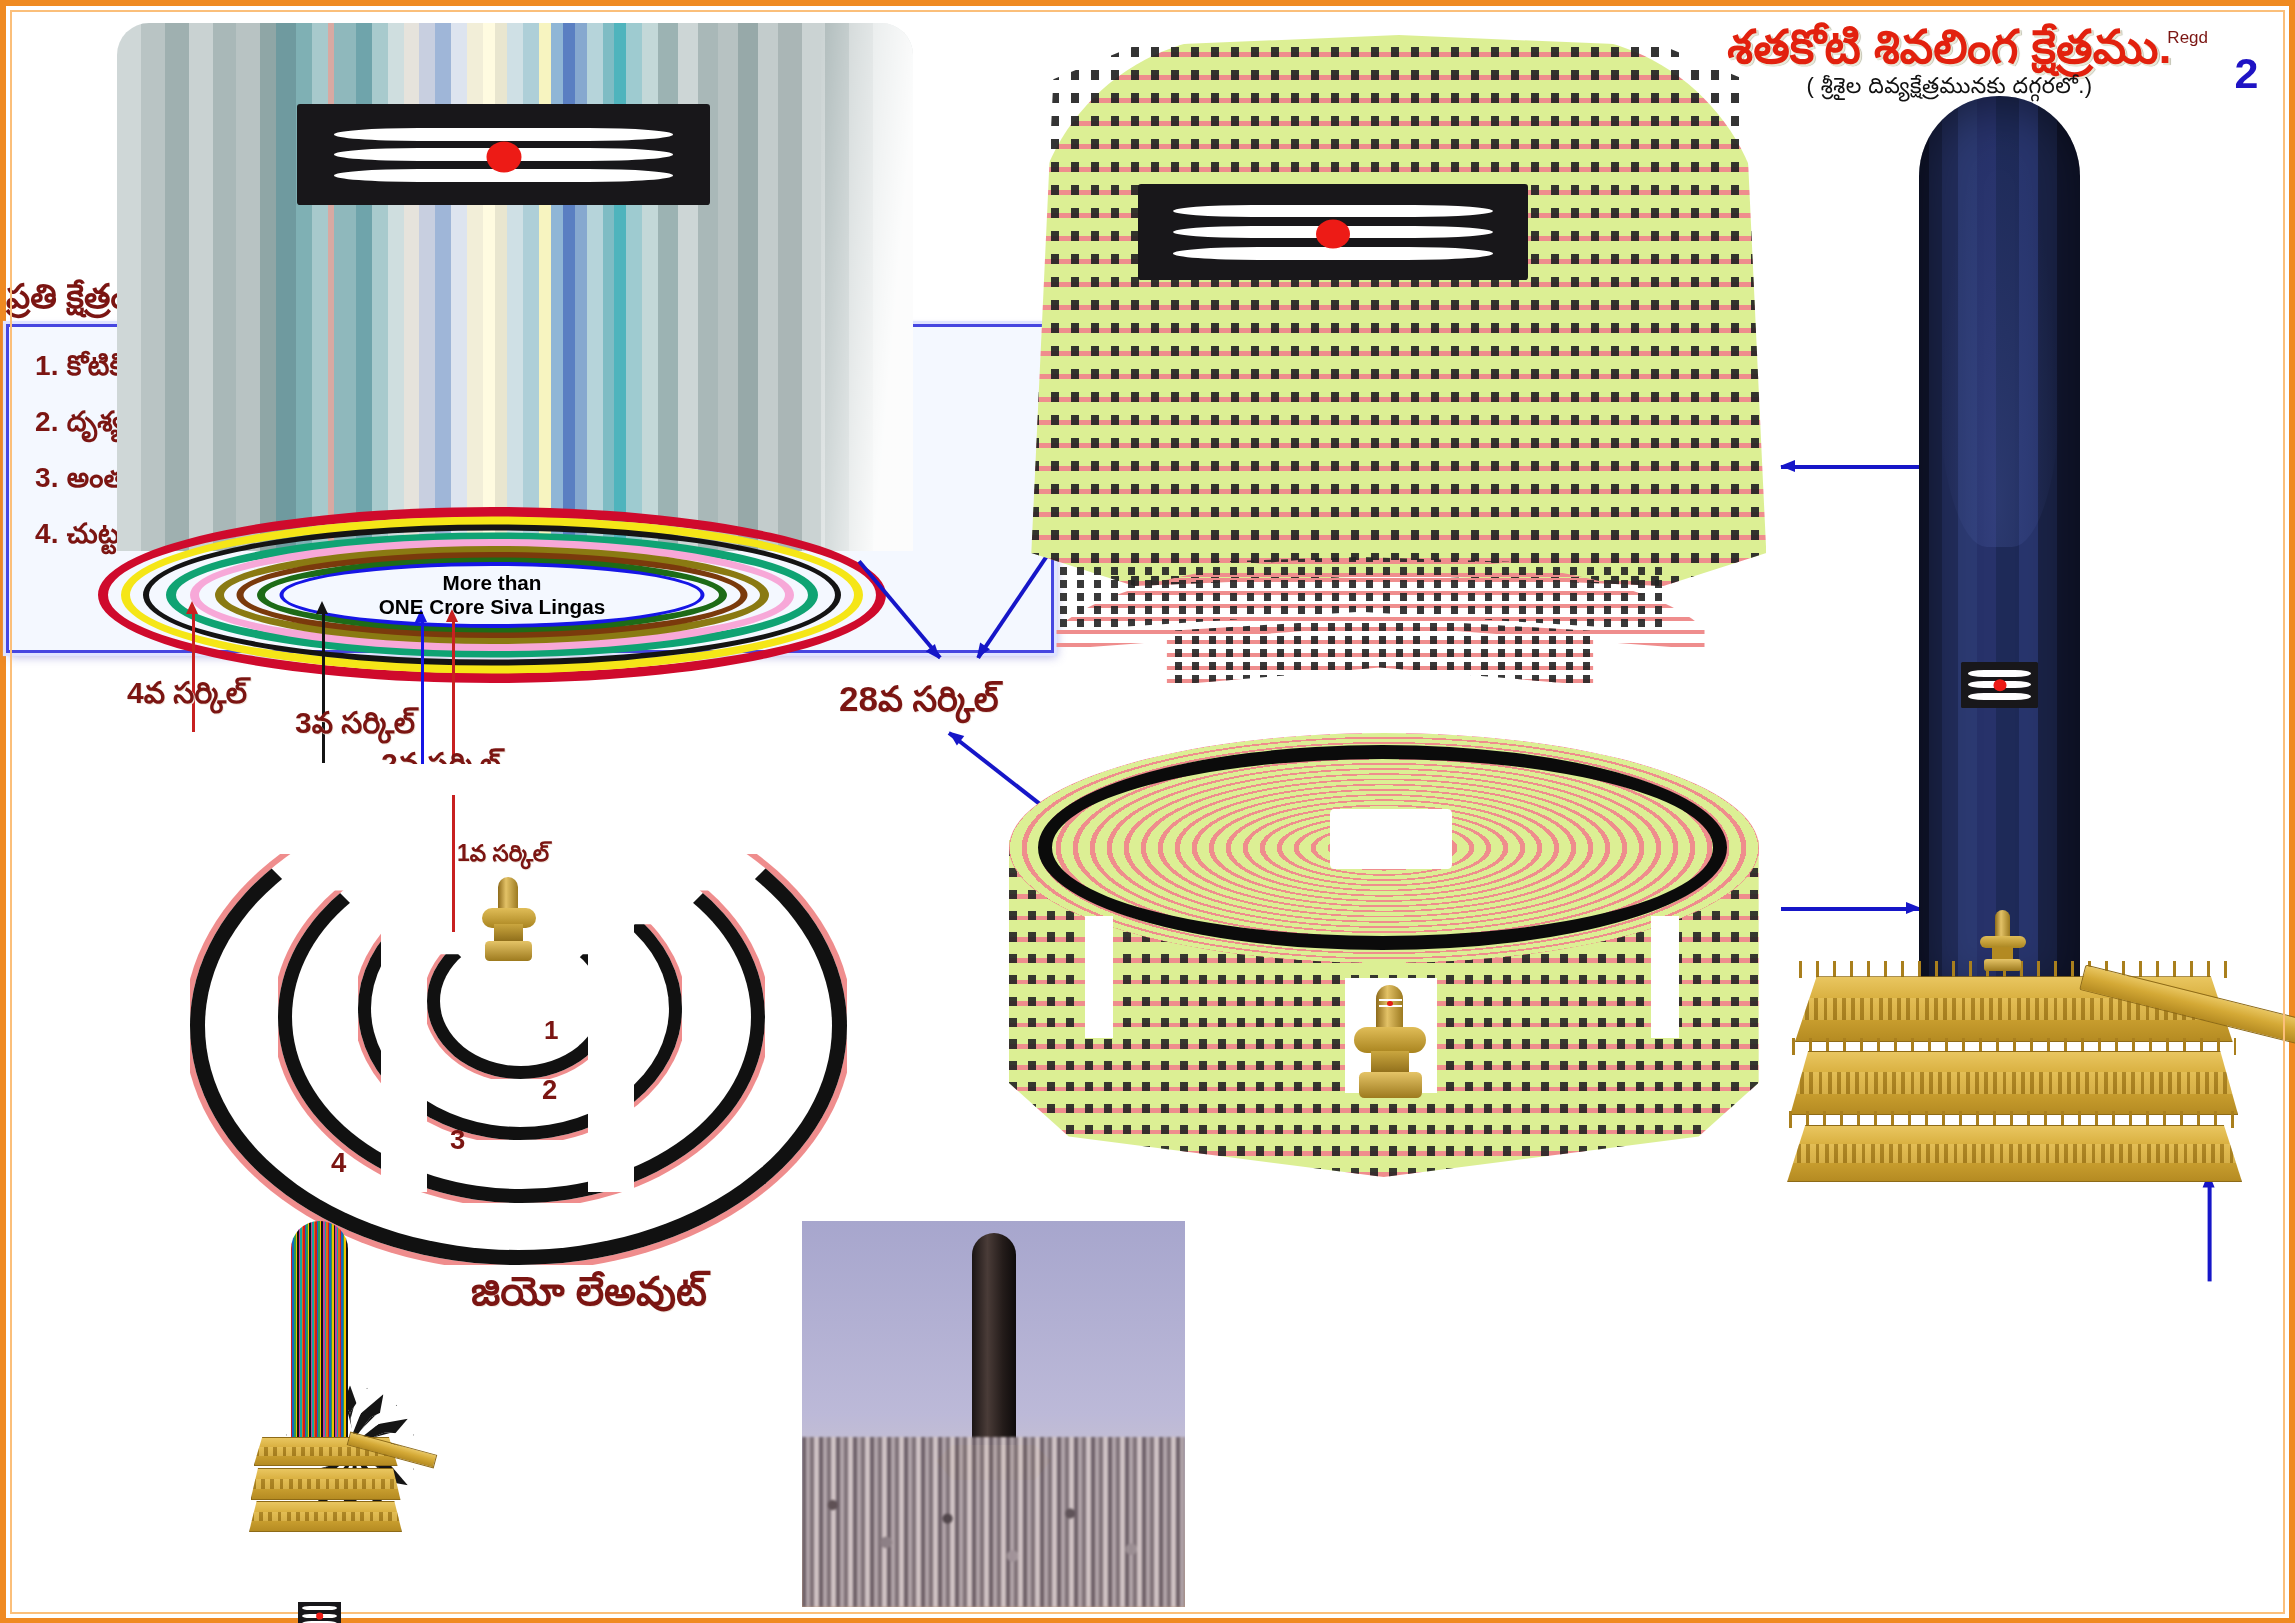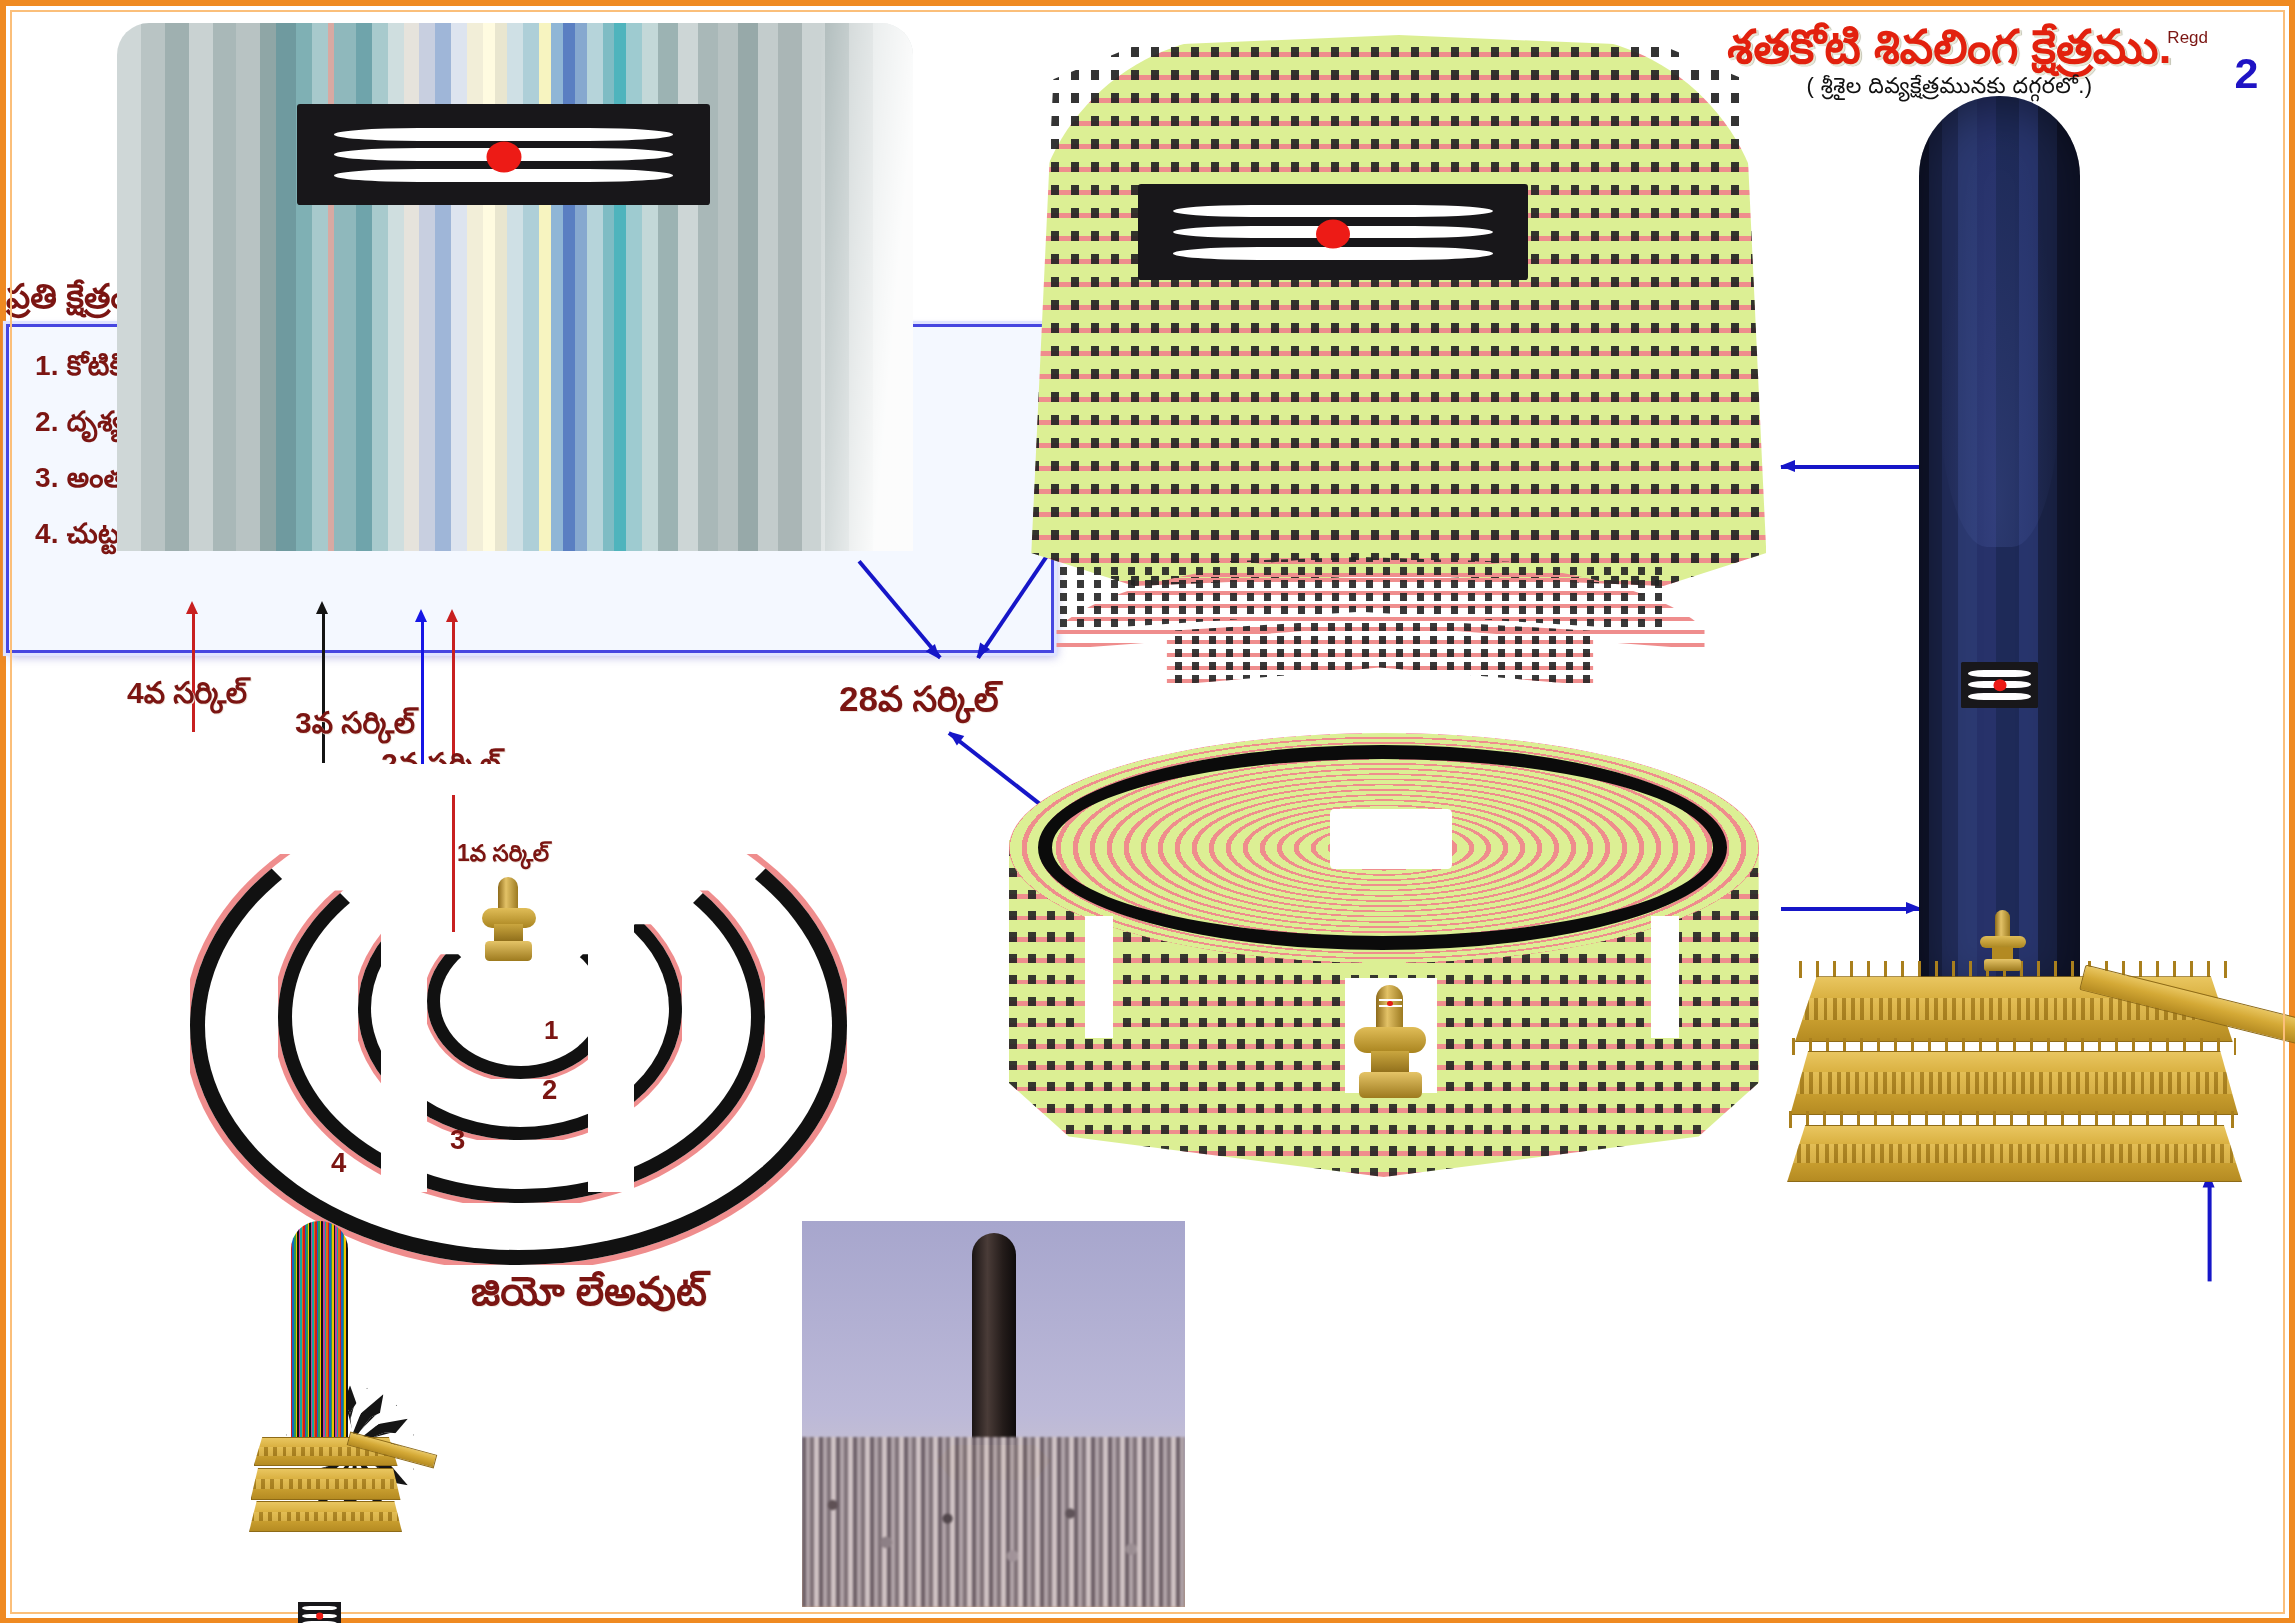--- a/index.html
+++ b/index.html
@@ -151,20 +151,35 @@
   </div>
 
   <div id="striped-col" class="abs"></div>
   <div id="tilaka-main" class="abs tilaka">
     <span class="st" style="top:24%"></span>
     <span class="st" style="top:44%"></span>
     <span class="st" style="top:64%"></span>
     <span class="dot" style="top:52%;width:35px;height:31px;"></span>
   </div>
 
+  <div id="rings" class="abs">
+    <div class="ring" style="width:788px;height:176px;border-width:10px;border-color:#cf0a2c;"></div>
+    <div class="ring" style="width:742px;height:157px;border-width:9.2px;border-color:#f5e617;"></div>
+    <div class="ring" style="width:698px;height:141px;border-width:6.1px;border-color:#141414;"></div>
+    <div class="ring" style="width:652px;height:125px;border-width:10px;border-color:#0fa373;"></div>
+    <div class="ring" style="width:604px;height:112px;border-width:9.2px;border-color:#f7a8d8;"></div>
+    <div class="ring" style="width:554px;height:98px;border-width:9.2px;border-color:#8a7a12;"></div>
+    <div class="ring" style="width:511px;height:86px;border-width:7.7px;border-color:#7a3a0c;"></div>
+    <div class="ring" style="width:470px;height:75px;border-width:8.4px;border-color:#1d6b17;"></div>
+    <div class="ring" style="width:425px;height:66px;border-width:4.6px;border-color:#1616e6;"></div>
+    <div id="ring-label">
+      <div>More than</div>
+      <div>ONE Crore Siva Lingas</div>
+    </div>
+  </div>
 
   <div class="lead" style="left:186px;top:604px;height:122px;border-color:#c82020;"></div>
   <div class="lead" style="left:186px;top:595px;height:0;border:none;width:0;border-left:6.1px solid transparent;border-right:6.1px solid transparent;border-bottom:13.8px solid #c82020;margin-left:-6.1px;"></div>
 
   <div class="lead" style="left:316px;top:604px;height:153px;border-color:#141414;"></div>
   <div class="lead" style="left:316px;top:595px;height:0;border:none;width:0;border-left:6.1px solid transparent;border-right:6.1px solid transparent;border-bottom:13.8px solid #141414;margin-left:-6.1px;"></div>
 
   <div class="lead" style="left:415px;top:612px;height:222px;border-color:#1616e6;"></div>
   <div class="lead" style="left:415px;top:603px;height:0;border:none;width:0;border-left:6.1px solid transparent;border-right:6.1px solid transparent;border-bottom:13.8px solid #1616e6;margin-left:-6.1px;"></div>
 

